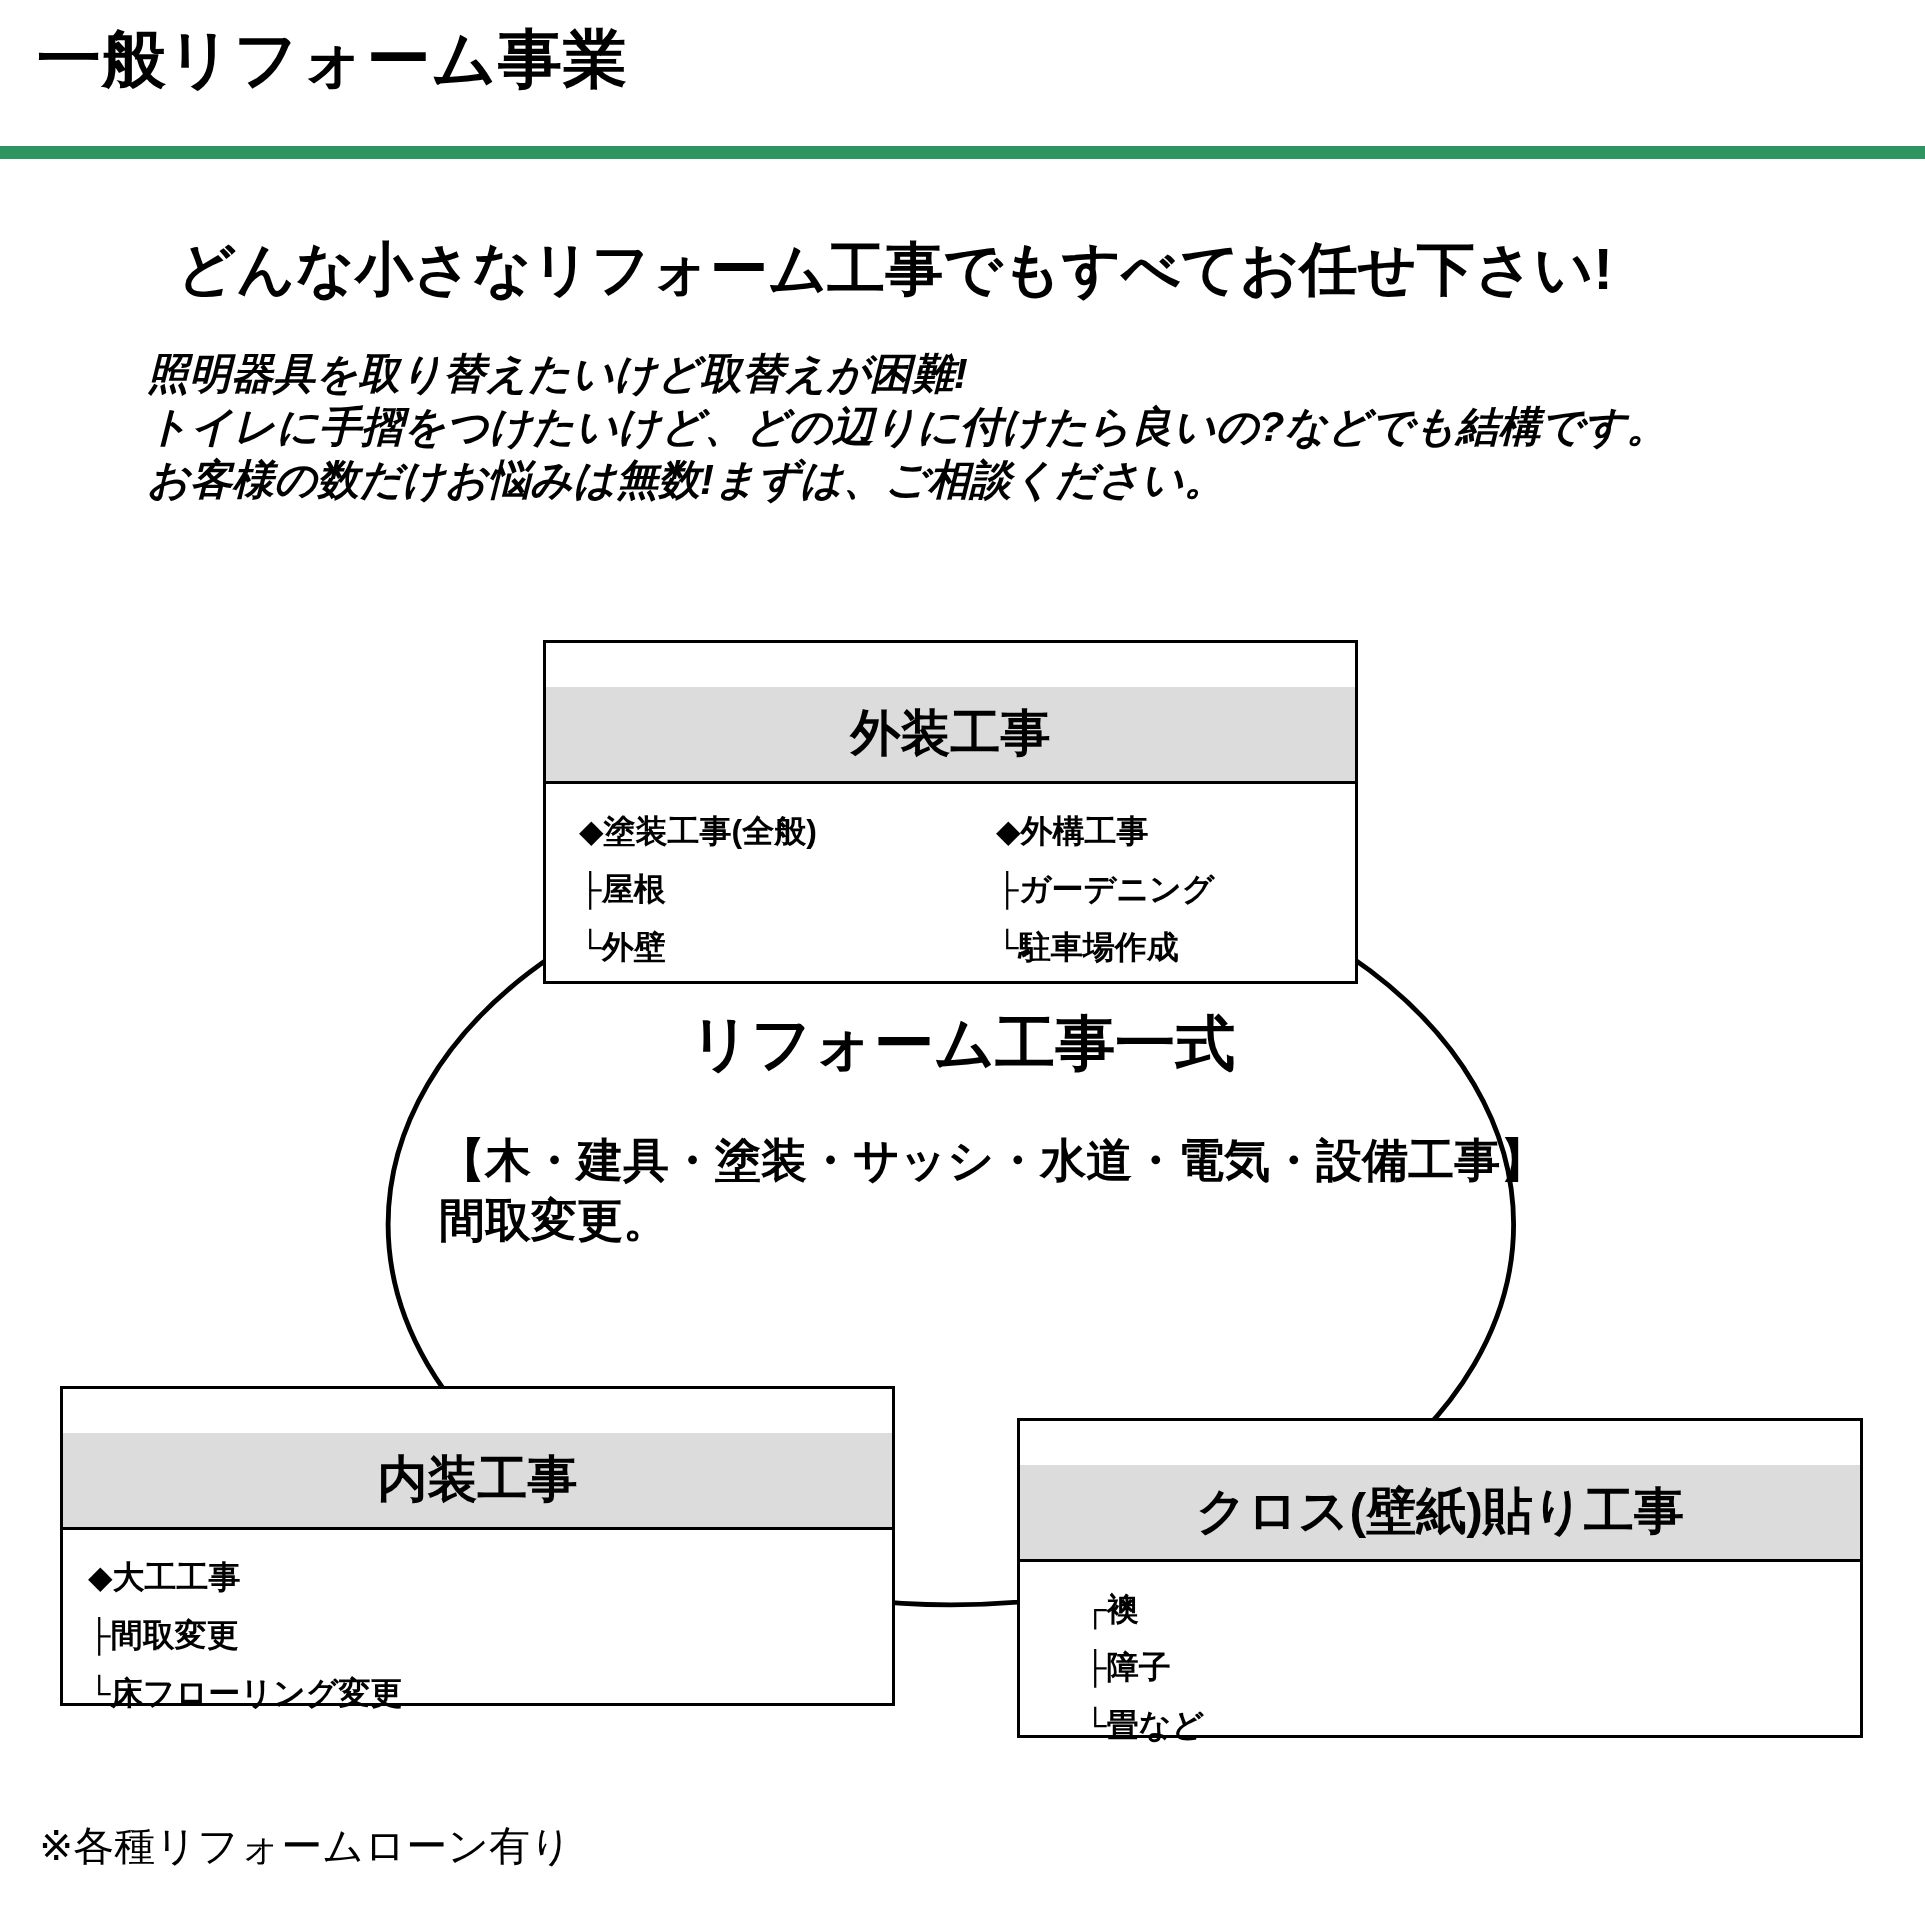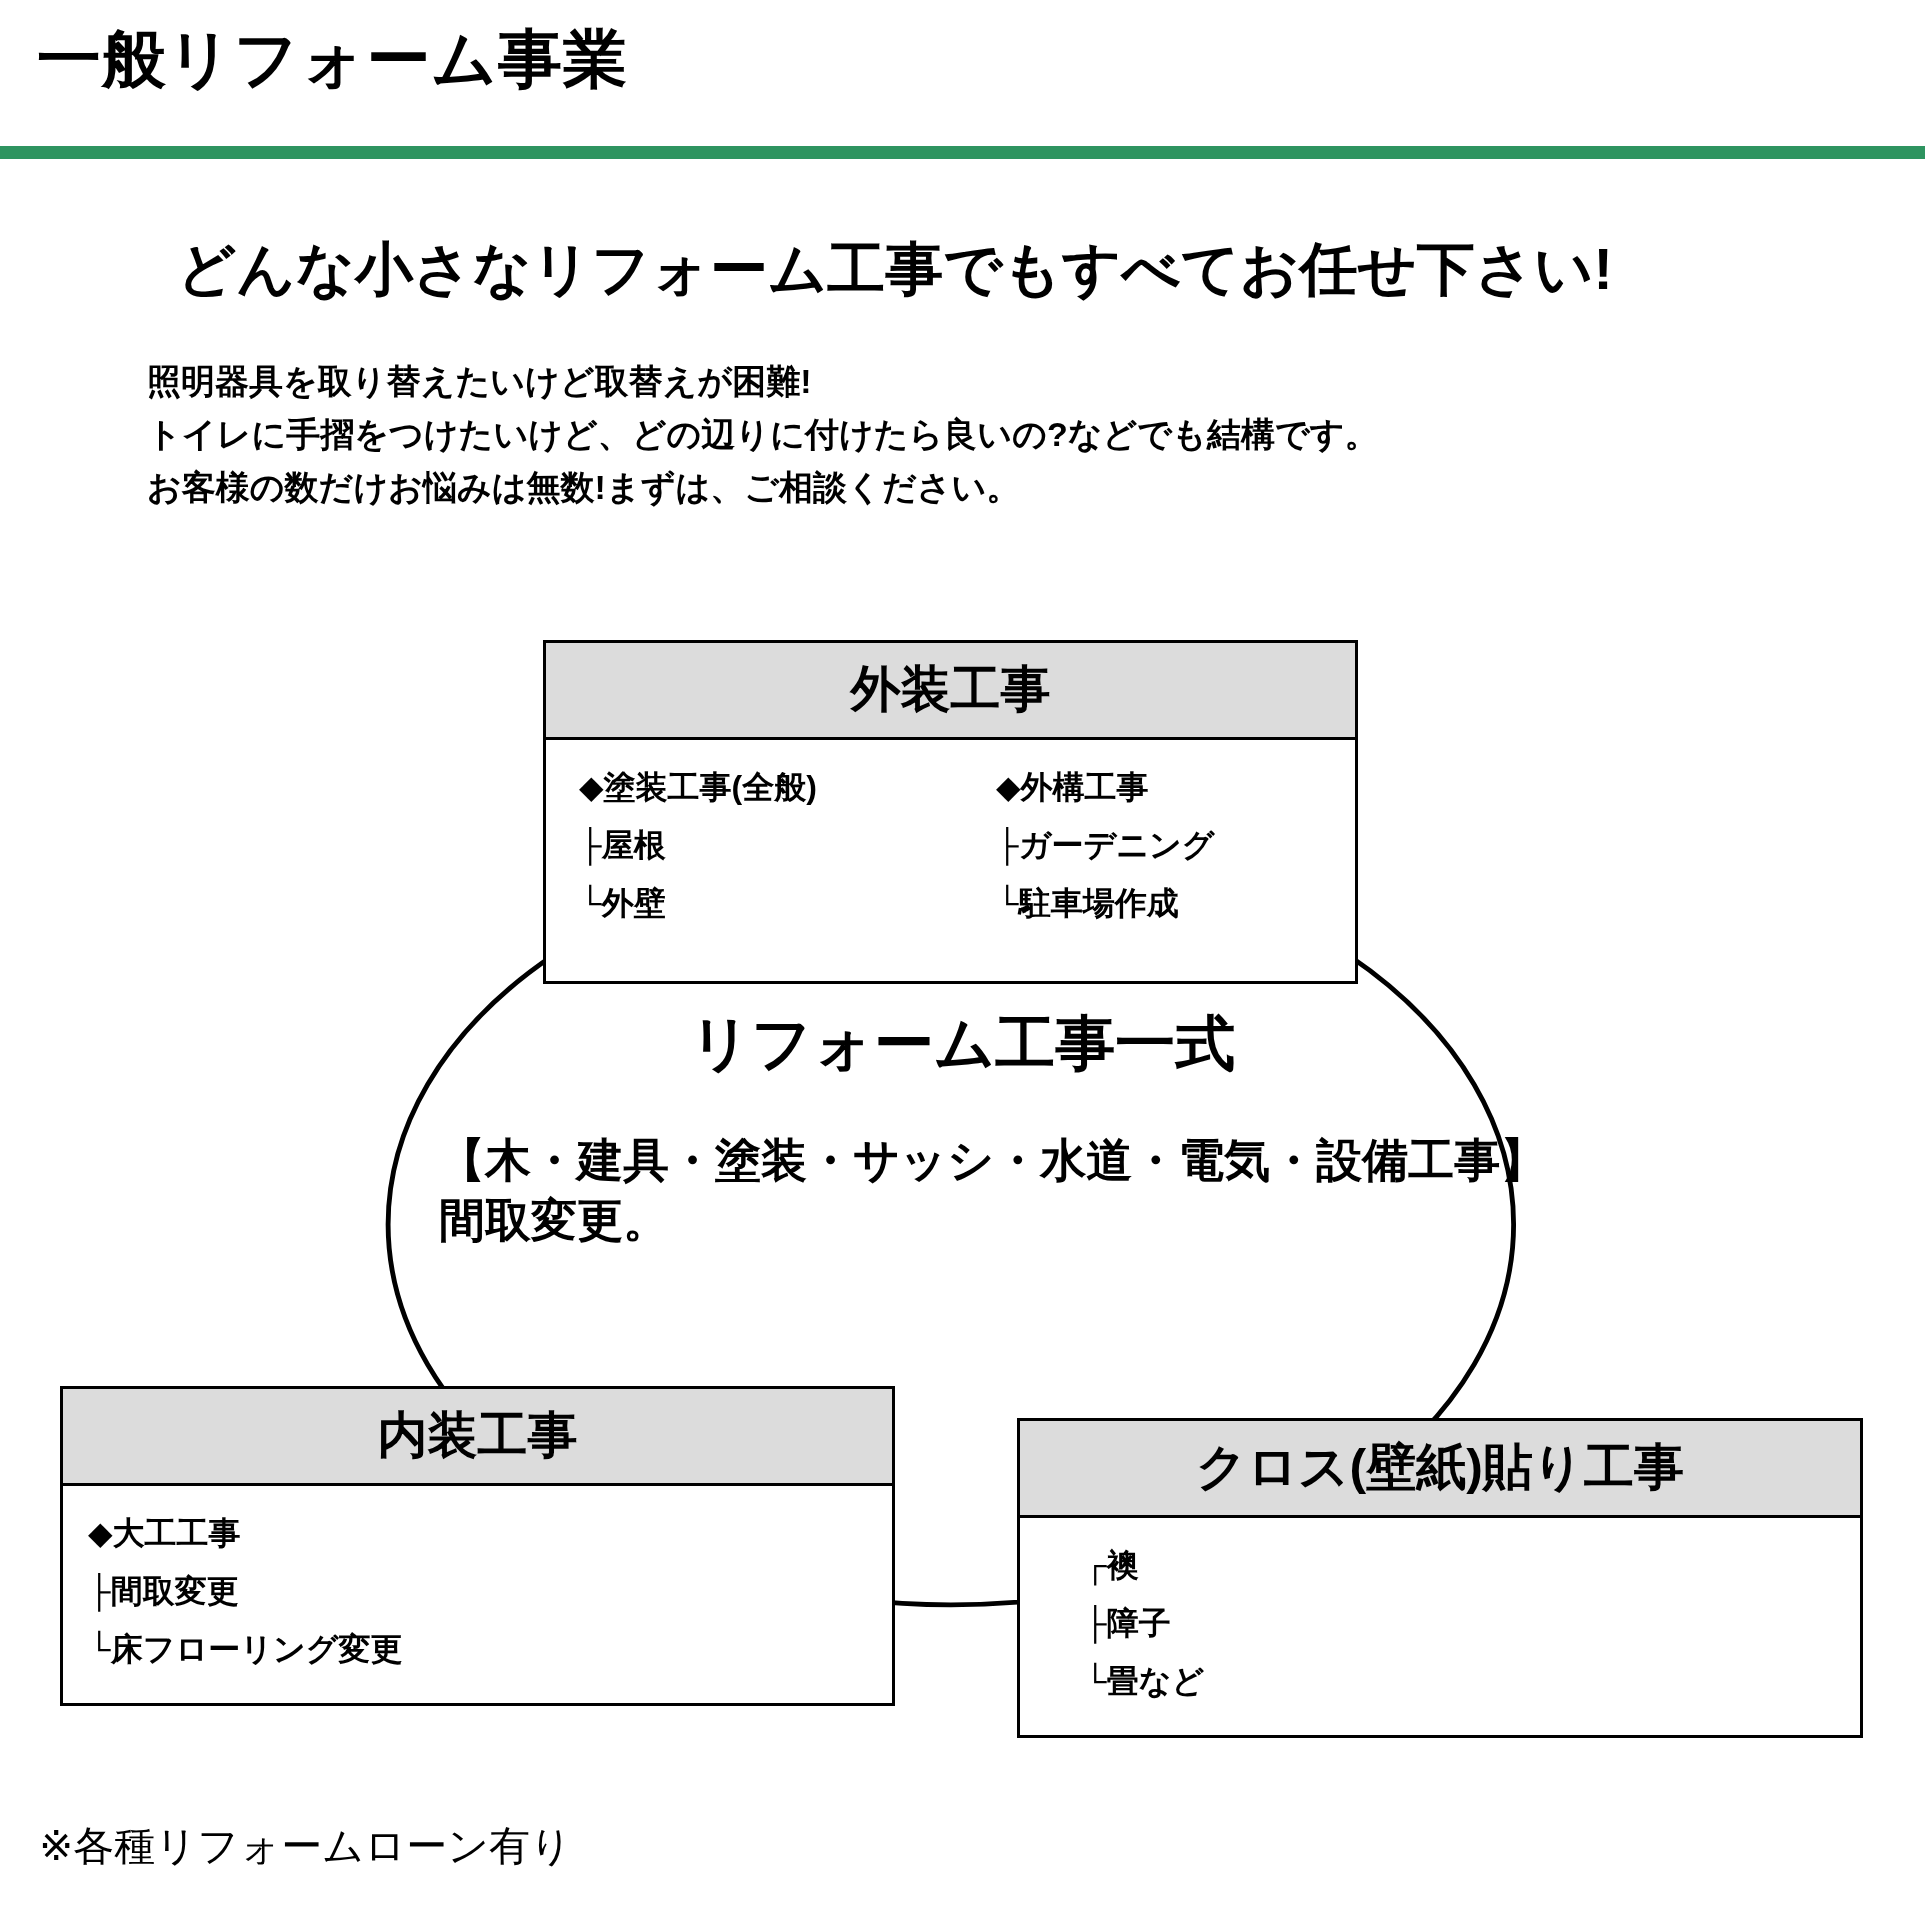--- a/index.html
+++ b/index.html
@@ -25,23 +25,24 @@
     width:1925px;height:12.6px;
   }
 
   
   .headline{
     position:absolute;left:177px;top:231px;
     font-size:58px;font-weight:bold;
     white-space:nowrap;
   }
   .lead{
-    position:absolute;left:147px;top:355px;
-    font-size:34px;font-weight:bold;
+    position:absolute;left:147px;top:347px;
+    font-size:42px;font-weight:bold;
     line-height:53px;
+    font-style:italic;
   }
   .lead div{white-space:nowrap;}
 
   
   .stage{
     position:absolute;left:0;top:0;width:1925px;height:1925px;
     pointer-events:none;
   }
   .stage svg{position:absolute;left:0;top:0;}
 
@@ -67,20 +68,21 @@
     box-sizing:border-box;
   }
   .node-head{
     background:#dcdcdc;
     border-bottom:3.9px solid #000000;
     text-align:center;
     font-size:50px;font-weight:bold;
     line-height:1;
     padding:21.3px 0 23px;
     white-space:nowrap;
+    margin-top:44px;
   }
   .node-body{
     padding:17.5px 0 9.7px 25px;
     font-size:32px;font-weight:bold;
     line-height:58px;
   }
   .node-body .col{display:inline-block;vertical-align:top;}
   .node-body .row{white-space:nowrap;}
 
   #node-gaisou{left:543px;top:640px;width:815px;height:344px;}

